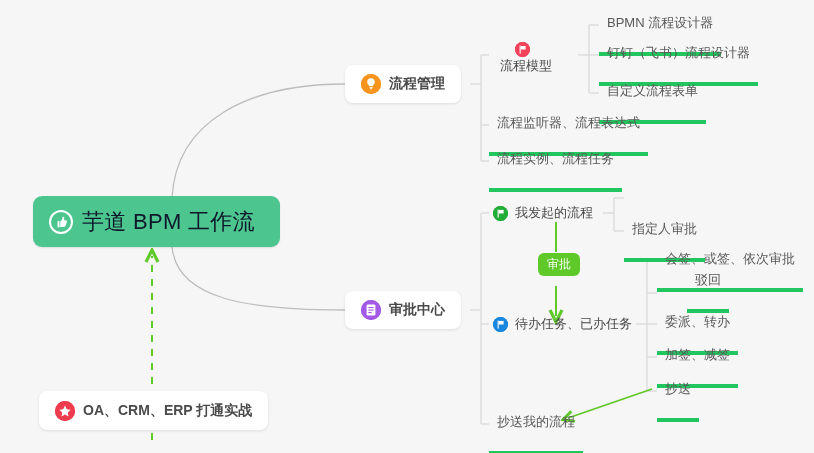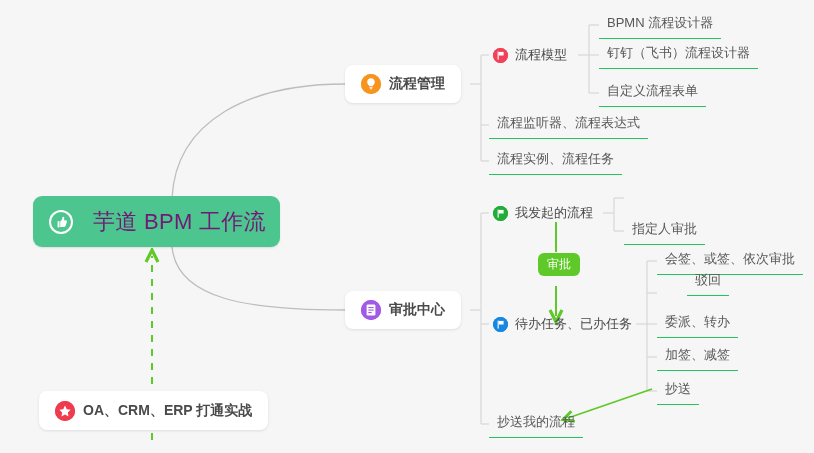--- a/index.html
+++ b/index.html
@@ -35,24 +35,24 @@
     height: 51px;
     background: #4cc58f;
     border-radius: 9px;
     box-sizing: border-box;
     display: flex;
     align-items: center;
     padding-left: 16px;
     box-shadow: 0 1px 2px rgba(0,0,0,0.10);
   }
   .root-label {
-    color: #701a75;
+    color: #0f172a;
     font-size: 22px;
     letter-spacing: 0.3px;
-    margin-left: 20px;
+    margin-left: 9px;
     white-space: nowrap;
   }
 
   
   .card-node {
     position: absolute;
     background: #ffffff;
     border-radius: 8px;
     box-sizing: border-box;
     display: flex;
@@ -82,22 +82,22 @@
     color: #4a4a4a;
     margin-left: 7px;
   }
 
   
   .leaf-node {
     position: absolute;
     font-size: 13px;
     color: #585858;
     white-space: nowrap;
-    padding: 4px 8px 6px 8px;
-    border-bottom: 1px solid #22c55e;
+    padding: 4px 8px 20px 8px;
+    border-bottom: 4px solid #22c55e;
     box-sizing: border-box;
   }
 
   
   .pill-badge {
     position: absolute;
     background: #5fc929;
     border-radius: 6px;
     color: #ffffff;
     font-size: 12px;
@@ -207,21 +207,21 @@
         <path d="M10 4.2 c-2.2 0 -3.8 1.7 -3.8 3.7 0 1.4 0.8 2.3 1.4 3
                  0.35 0.42 0.5 0.7 0.5 1.1 h3.8 c0 -0.4 0.15 -0.68 0.5 -1.1
                  0.6 -0.7 1.4 -1.6 1.4 -3 0 -2 -1.6 -3.7 -3.8 -3.7 z" fill="#ffffff"></path>
         <rect x="8.3" y="12.7" width="3.4" height="1.1" rx="0.5" fill="#ffffff"></rect>
         <rect x="8.8" y="14.3" width="2.4" height="1.0" rx="0.5" fill="#ffffff"></rect>
       </svg>
     </span>
     <span class="card-label">流程管理</span>
   </div>
 
-  <div class="flag-node" style="left:493px; top:42px;">
+  <div class="flag-node" style="left:493px; top:42px;flex-direction:column;">
     <span class="icn icn-sm icn-flag-r">
       <svg width="15" height="15" viewBox="0 0 15 15">
         <circle cx="7.5" cy="7.5" r="7.5" fill="#f2415a"></circle>
         <rect x="4.6" y="3.6" width="1.1" height="8" fill="#ffffff"></rect>
         <path d="M5.7 3.9 h4.9 v3.6 h-4.9 z" fill="#ffffff"></path>
       </svg>
     </span>
     <span class="flag-label">流程模型</span>
   </div>
 

